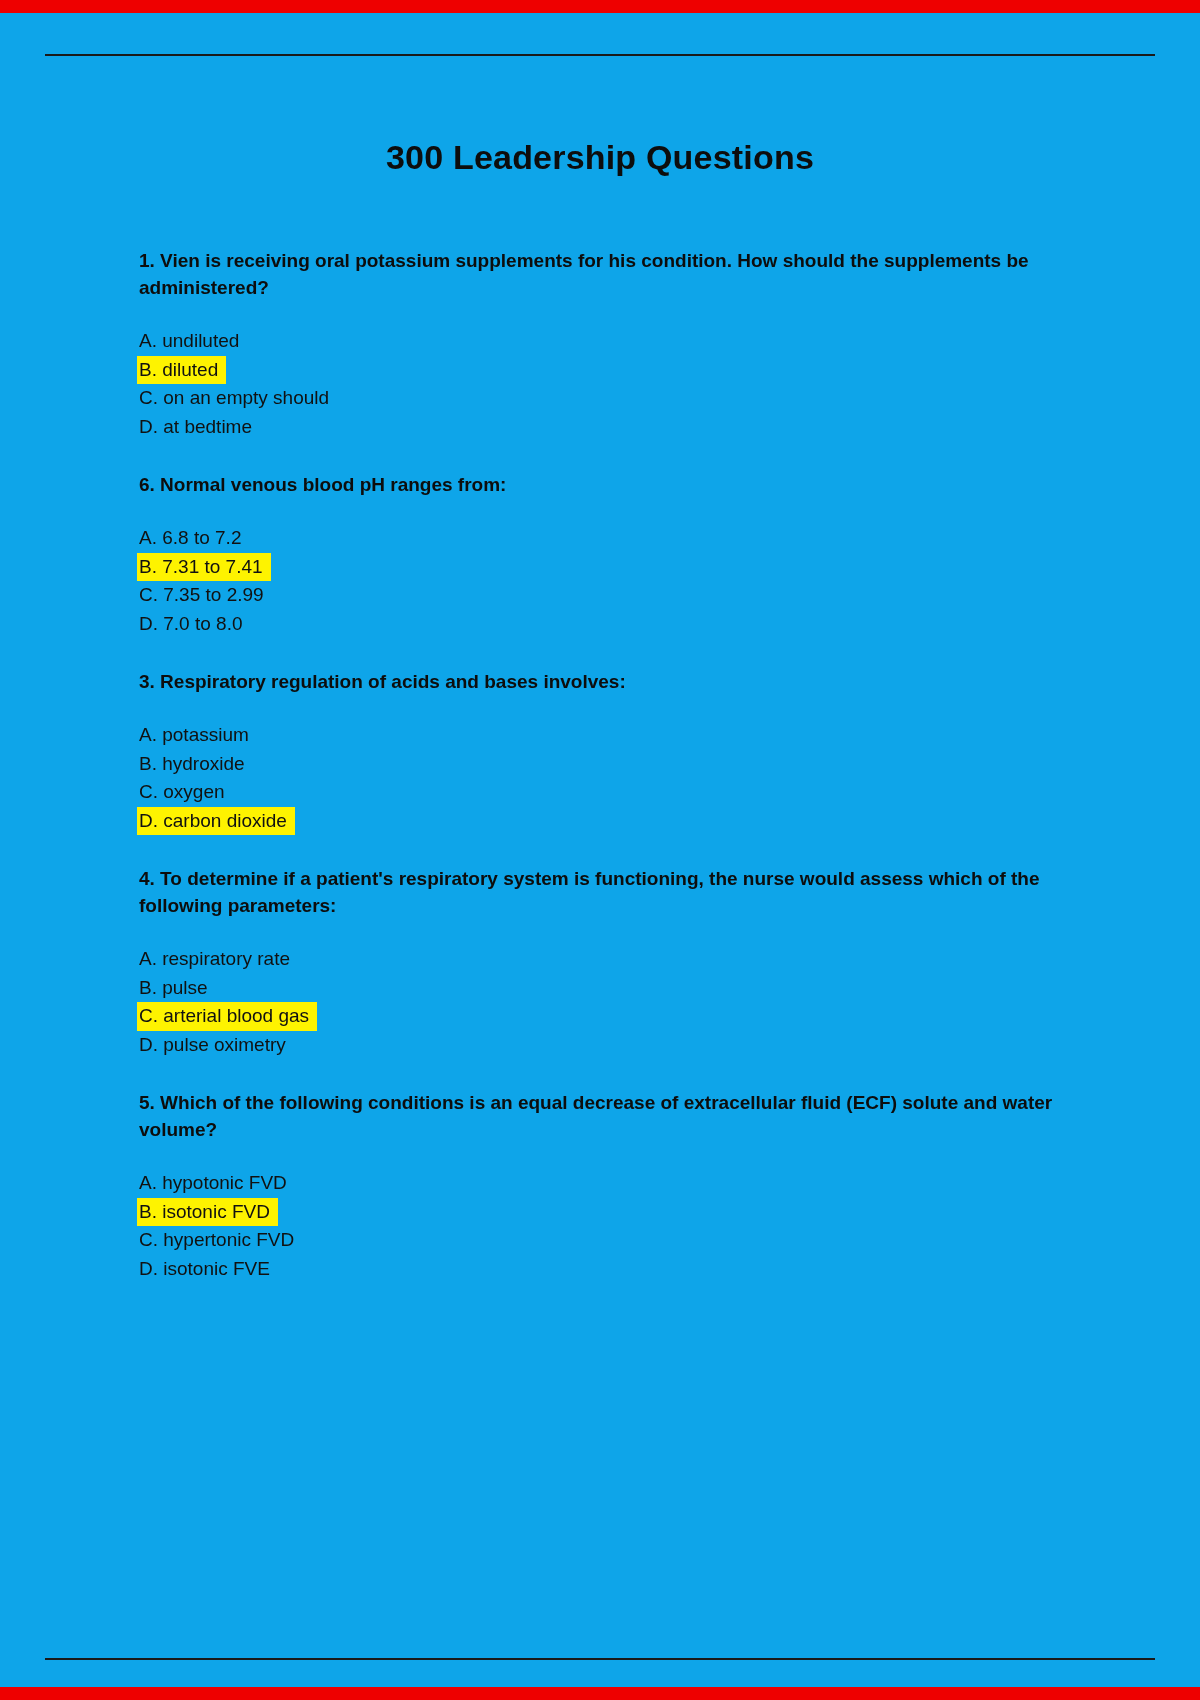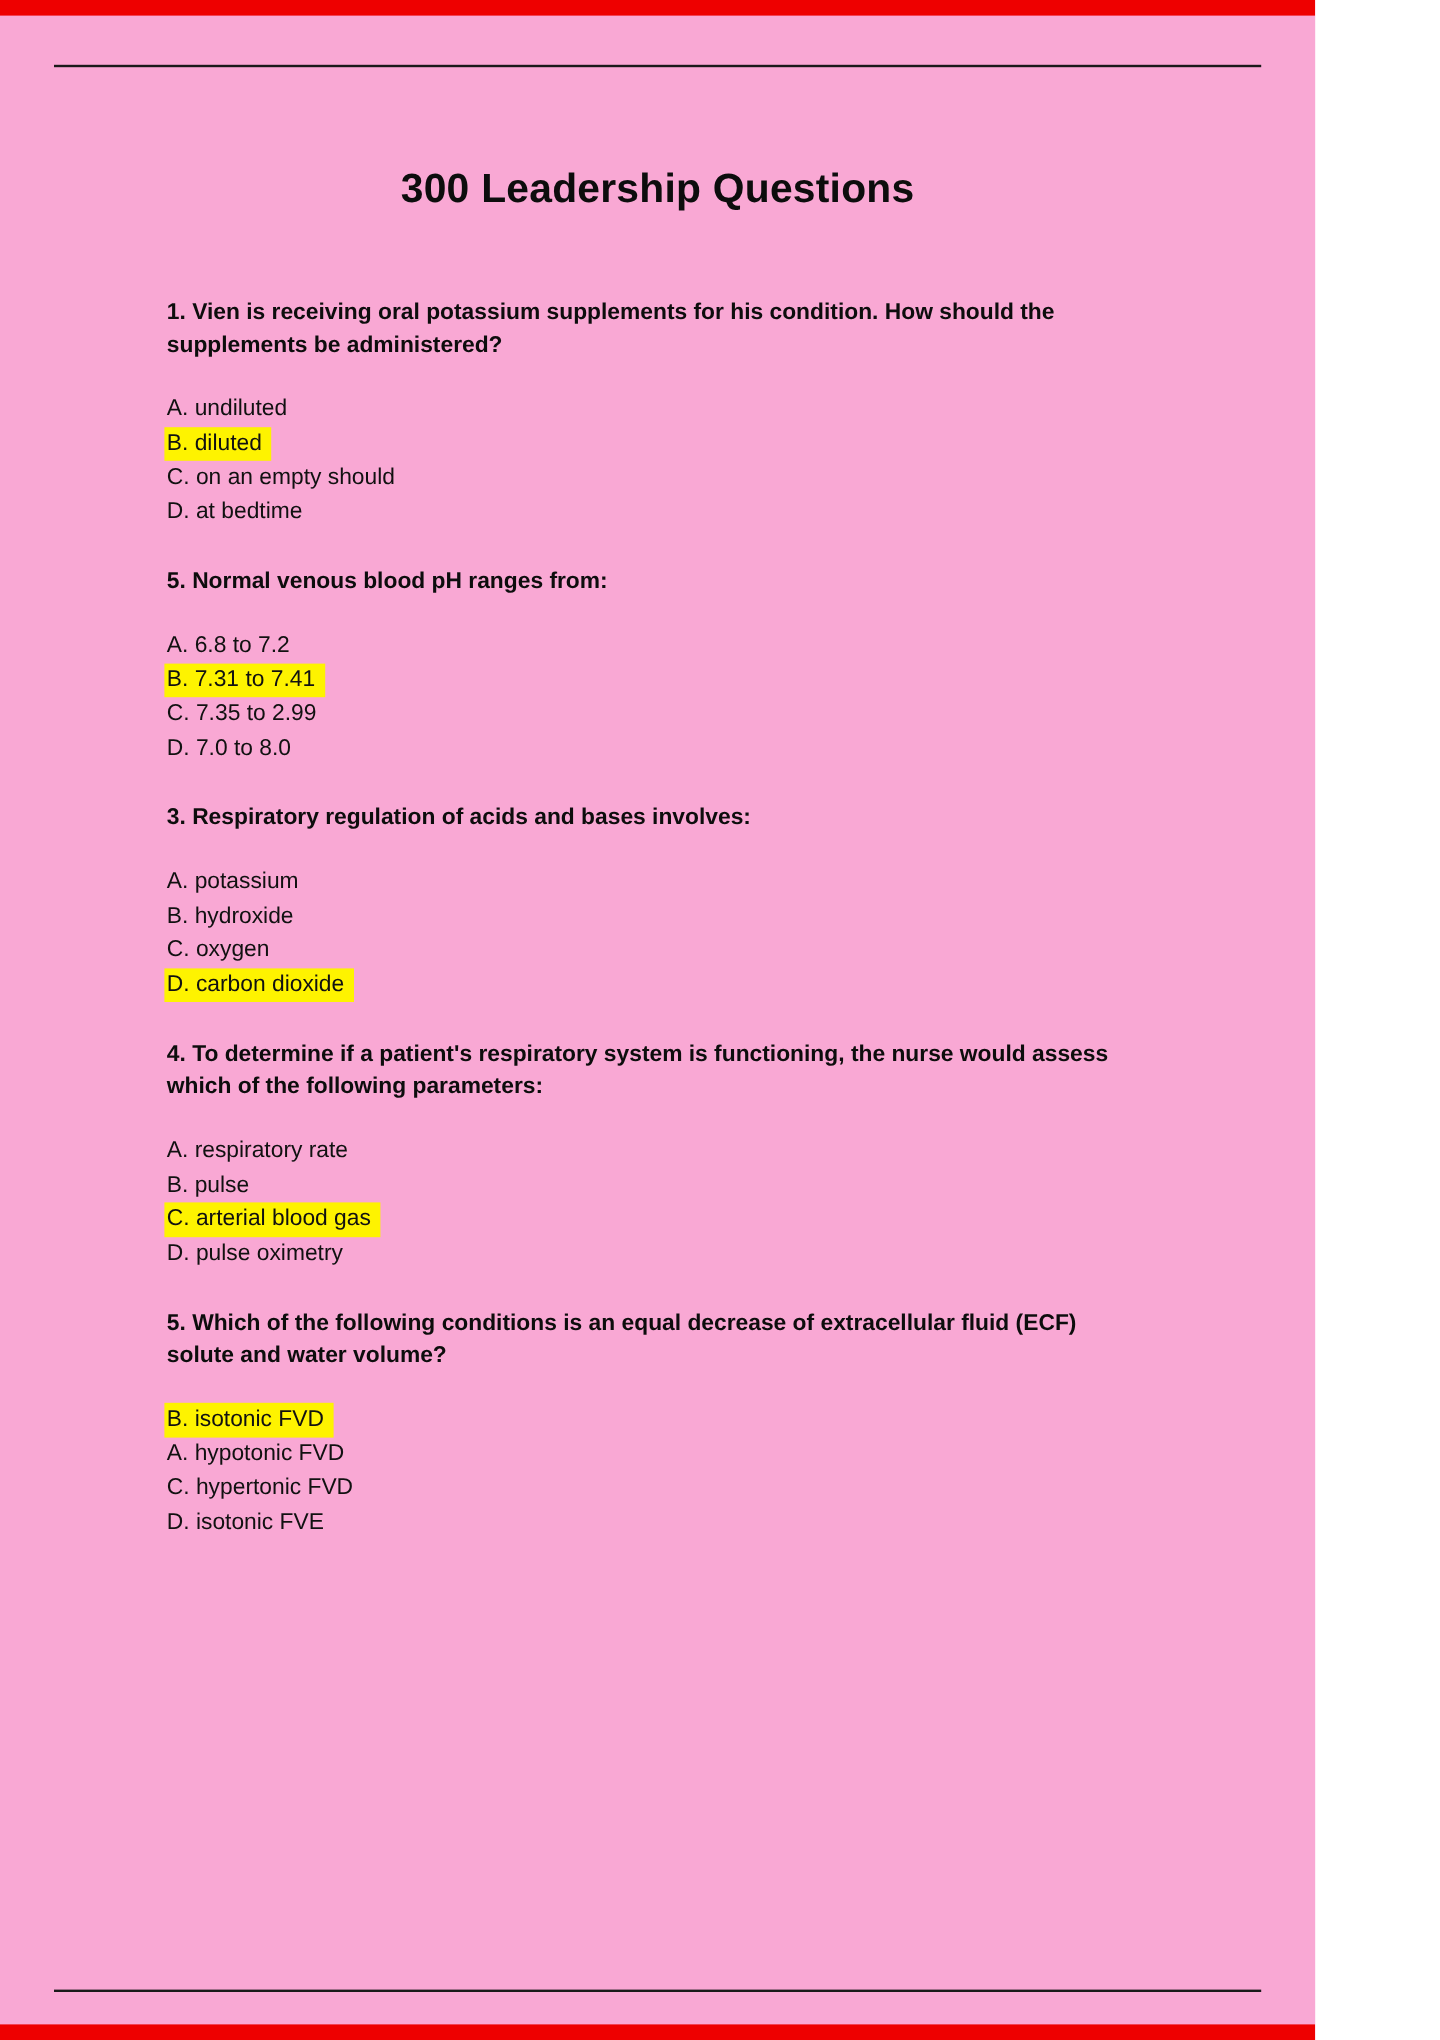--- a/index.html
+++ b/index.html
@@ -6,23 +6,23 @@
   html, body { margin: 0; padding: 0; }
   body {
     width: 1200px;
     height: 1700px;
     background: #ffffff;
     font-family: "Liberation Sans", "DejaVu Sans", sans-serif;
     color: #111111;
   }
   .page {
     position: relative;
-    width: 1096px;
+    width: 1200px;
     height: 1700px;
-    background: #f9a8d4;
+    background: #0ea5e9;
     overflow: hidden;
   }
   .accent-bar {
     position: absolute;
     left: 0;
     width: 100%;
     height: 13px;
     background: var(--accent, #ee0000);
   }
   .accent-bar.top { top: 0; }
@@ -87,21 +87,21 @@
   <section class="question-block">
         <p class="question-text">1. Vien is receiving oral potassium supplements for his condition. How should the supplements be administered?</p>
         <div class="options">
           <div class="option-row"><span class="option-label">A. undiluted</span></div>
           <div class="option-row"><span class="option-label highlighted">B. diluted</span></div>
           <div class="option-row"><span class="option-label">C. on an empty should</span></div>
           <div class="option-row"><span class="option-label">D. at bedtime</span></div>
         </div>
       </section>
       <section class="question-block">
-        <p class="question-text">5. Normal venous blood pH ranges from:</p>
+        <p class="question-text">6. Normal venous blood pH ranges from:</p>
         <div class="options">
           <div class="option-row"><span class="option-label">A. 6.8 to 7.2</span></div>
           <div class="option-row"><span class="option-label highlighted">B. 7.31 to 7.41</span></div>
           <div class="option-row"><span class="option-label">C. 7.35 to 2.99</span></div>
           <div class="option-row"><span class="option-label">D. 7.0 to 8.0</span></div>
         </div>
       </section>
       <section class="question-block">
         <p class="question-text">3. Respiratory regulation of acids and bases involves:</p>
         <div class="options">
@@ -116,22 +116,22 @@
         <div class="options">
           <div class="option-row"><span class="option-label">A. respiratory rate</span></div>
           <div class="option-row"><span class="option-label">B. pulse</span></div>
           <div class="option-row"><span class="option-label highlighted">C. arterial blood gas</span></div>
           <div class="option-row"><span class="option-label">D. pulse oximetry</span></div>
         </div>
       </section>
       <section class="question-block">
         <p class="question-text">5. Which of the following conditions is an equal decrease of extracellular fluid (ECF) solute and water volume?</p>
         <div class="options">
+          <div class="option-row"><span class="option-label">A. hypotonic FVD</span></div>
           <div class="option-row"><span class="option-label highlighted">B. isotonic FVD</span></div>
-          <div class="option-row"><span class="option-label">A. hypotonic FVD</span></div>
           <div class="option-row"><span class="option-label">C. hypertonic FVD</span></div>
           <div class="option-row"><span class="option-label">D. isotonic FVE</span></div>
         </div>
       </section>
     </div>
 
   <div class="rule bottom"></div>
   <div class="accent-bar bottom"></div>
 </div>
 

